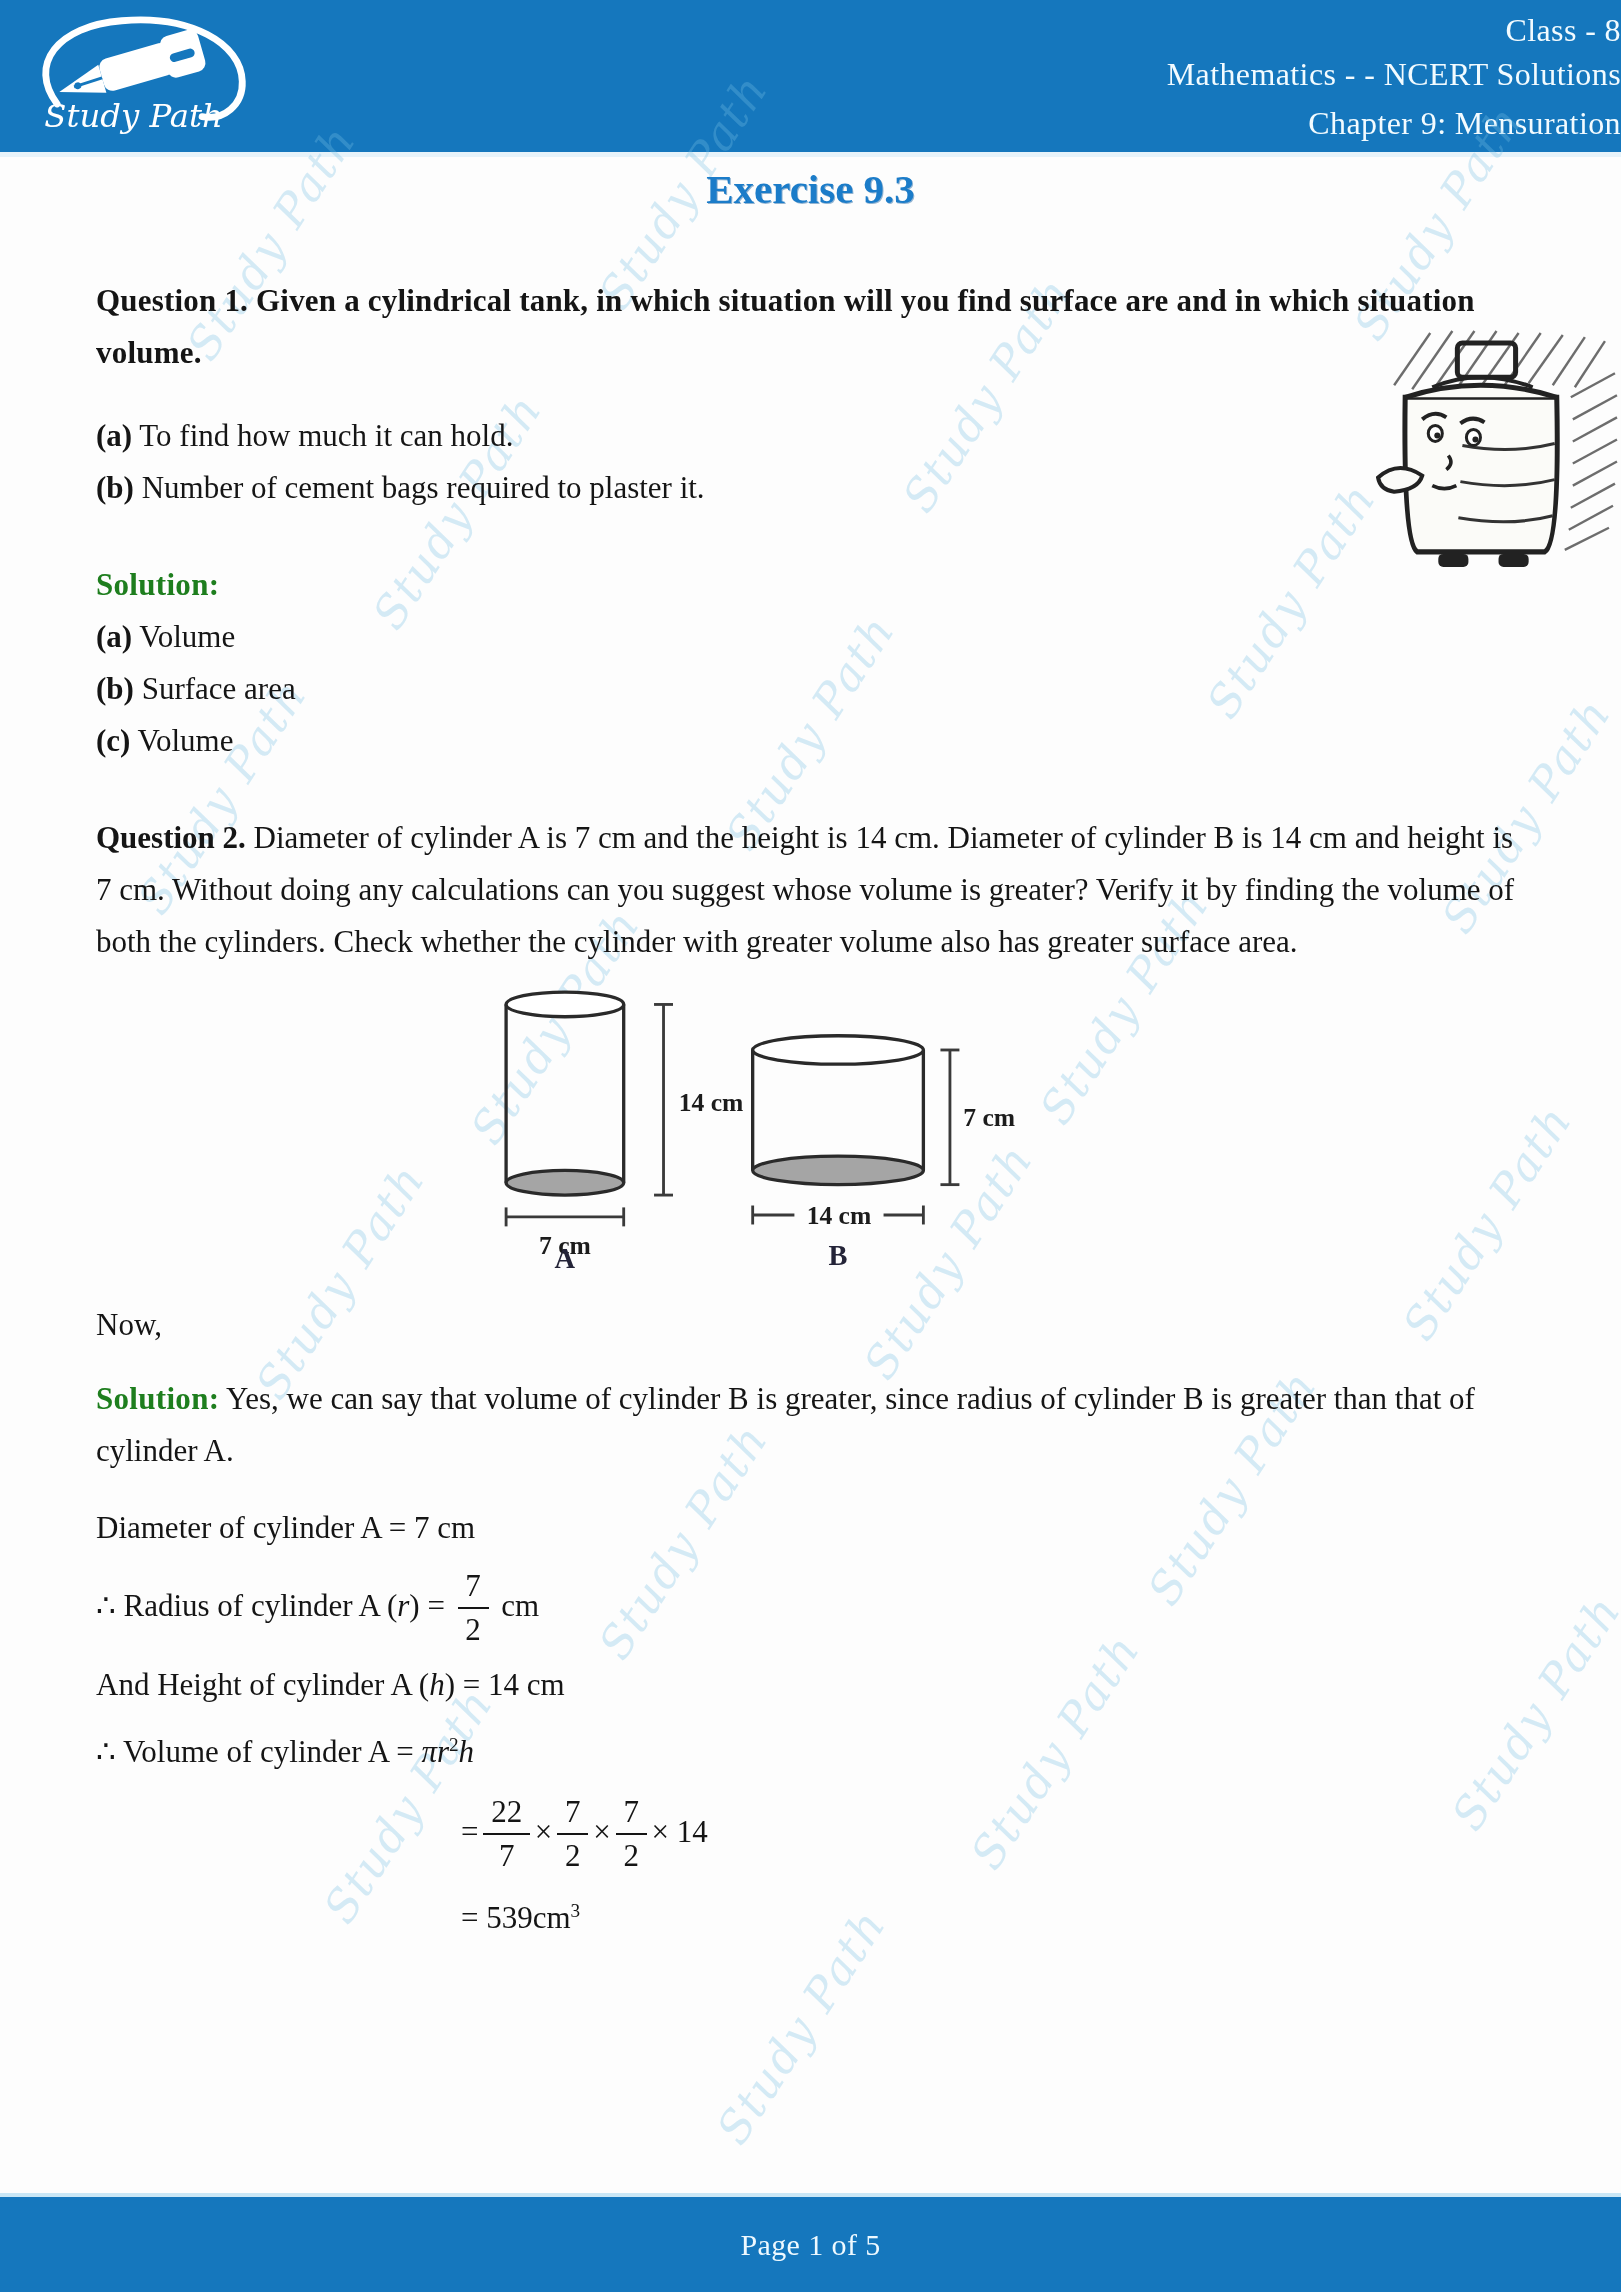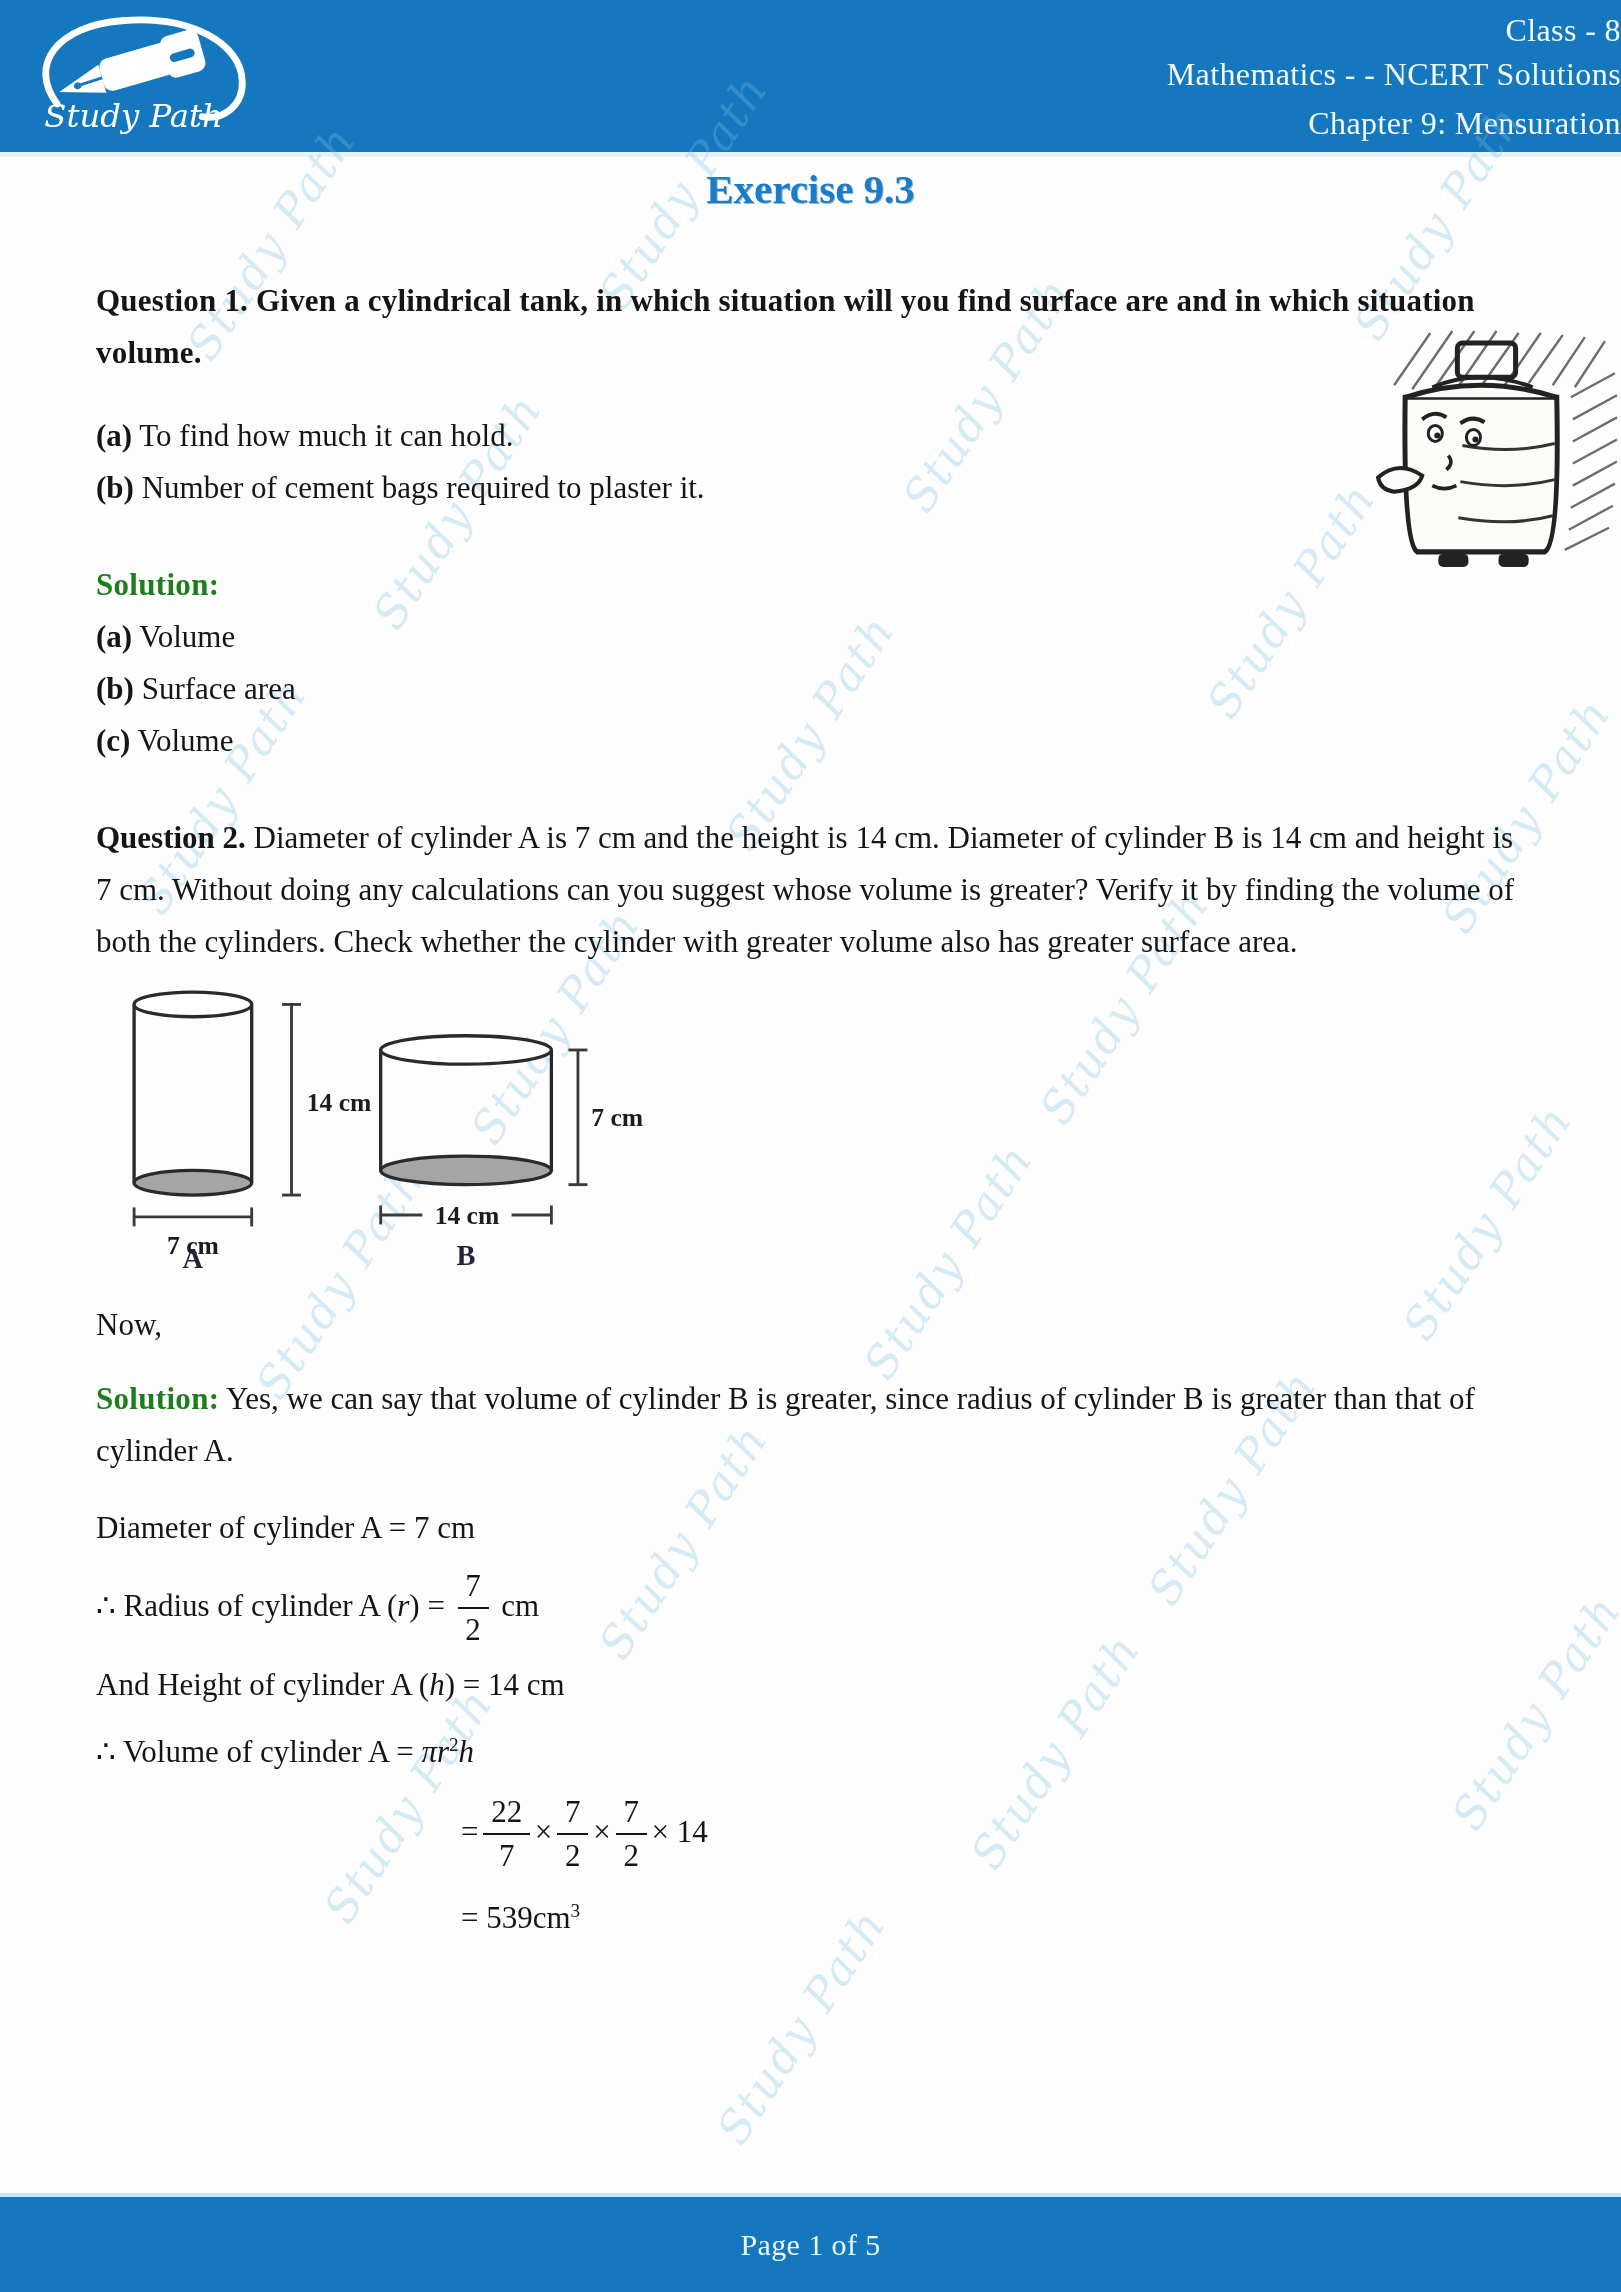--- a/index.html
+++ b/index.html
@@ -35,21 +35,21 @@
   .q1-para { margin-top:61px; max-width:1404px; font-weight:bold; letter-spacing:0.2px; }
   .q-label { font-weight:bold; }
   .opt-list { margin-top:31px; list-style:none; }
   .opt-list li { font-size:31px; line-height:52px; }
   .opt-label { font-weight:bold; }
   .solution-block { margin-top:45px; }
   .solution-label { color:#1e7e1e; font-weight:bold; font-size:31px; line-height:52px; letter-spacing:0.3px; }
   .ans-list { list-style:none; }
   .ans-list li { font-size:31px; line-height:52px; }
   .q2-para { margin-top:45px; max-width:1433px; }
-  .diagram-wrap { margin-top:7.8px; }
+  .diagram-wrap { margin-top:7.8px;text-align:center; }
   .sol2-para { margin-top:21.6px; max-width:1433px; }
   .now-line { margin-top:25.5px; }
   .eq-line { font-size:31px; margin-top:25.5px; line-height:52px; }
   .eq-frac-line { margin-top:13.7px; line-height:normal; }
   .eq-height { margin-top:9.8px; }
   .eq-volume { margin-top:15.7px; }
   .eq-calc { margin-top:15.7px; margin-left:365px; line-height:normal; }
   .eq-result { margin-top:17px; margin-left:365px; }
   .var { font-style:italic; }
   sup { font-size:0.62em; vertical-align:super; line-height:0; }

